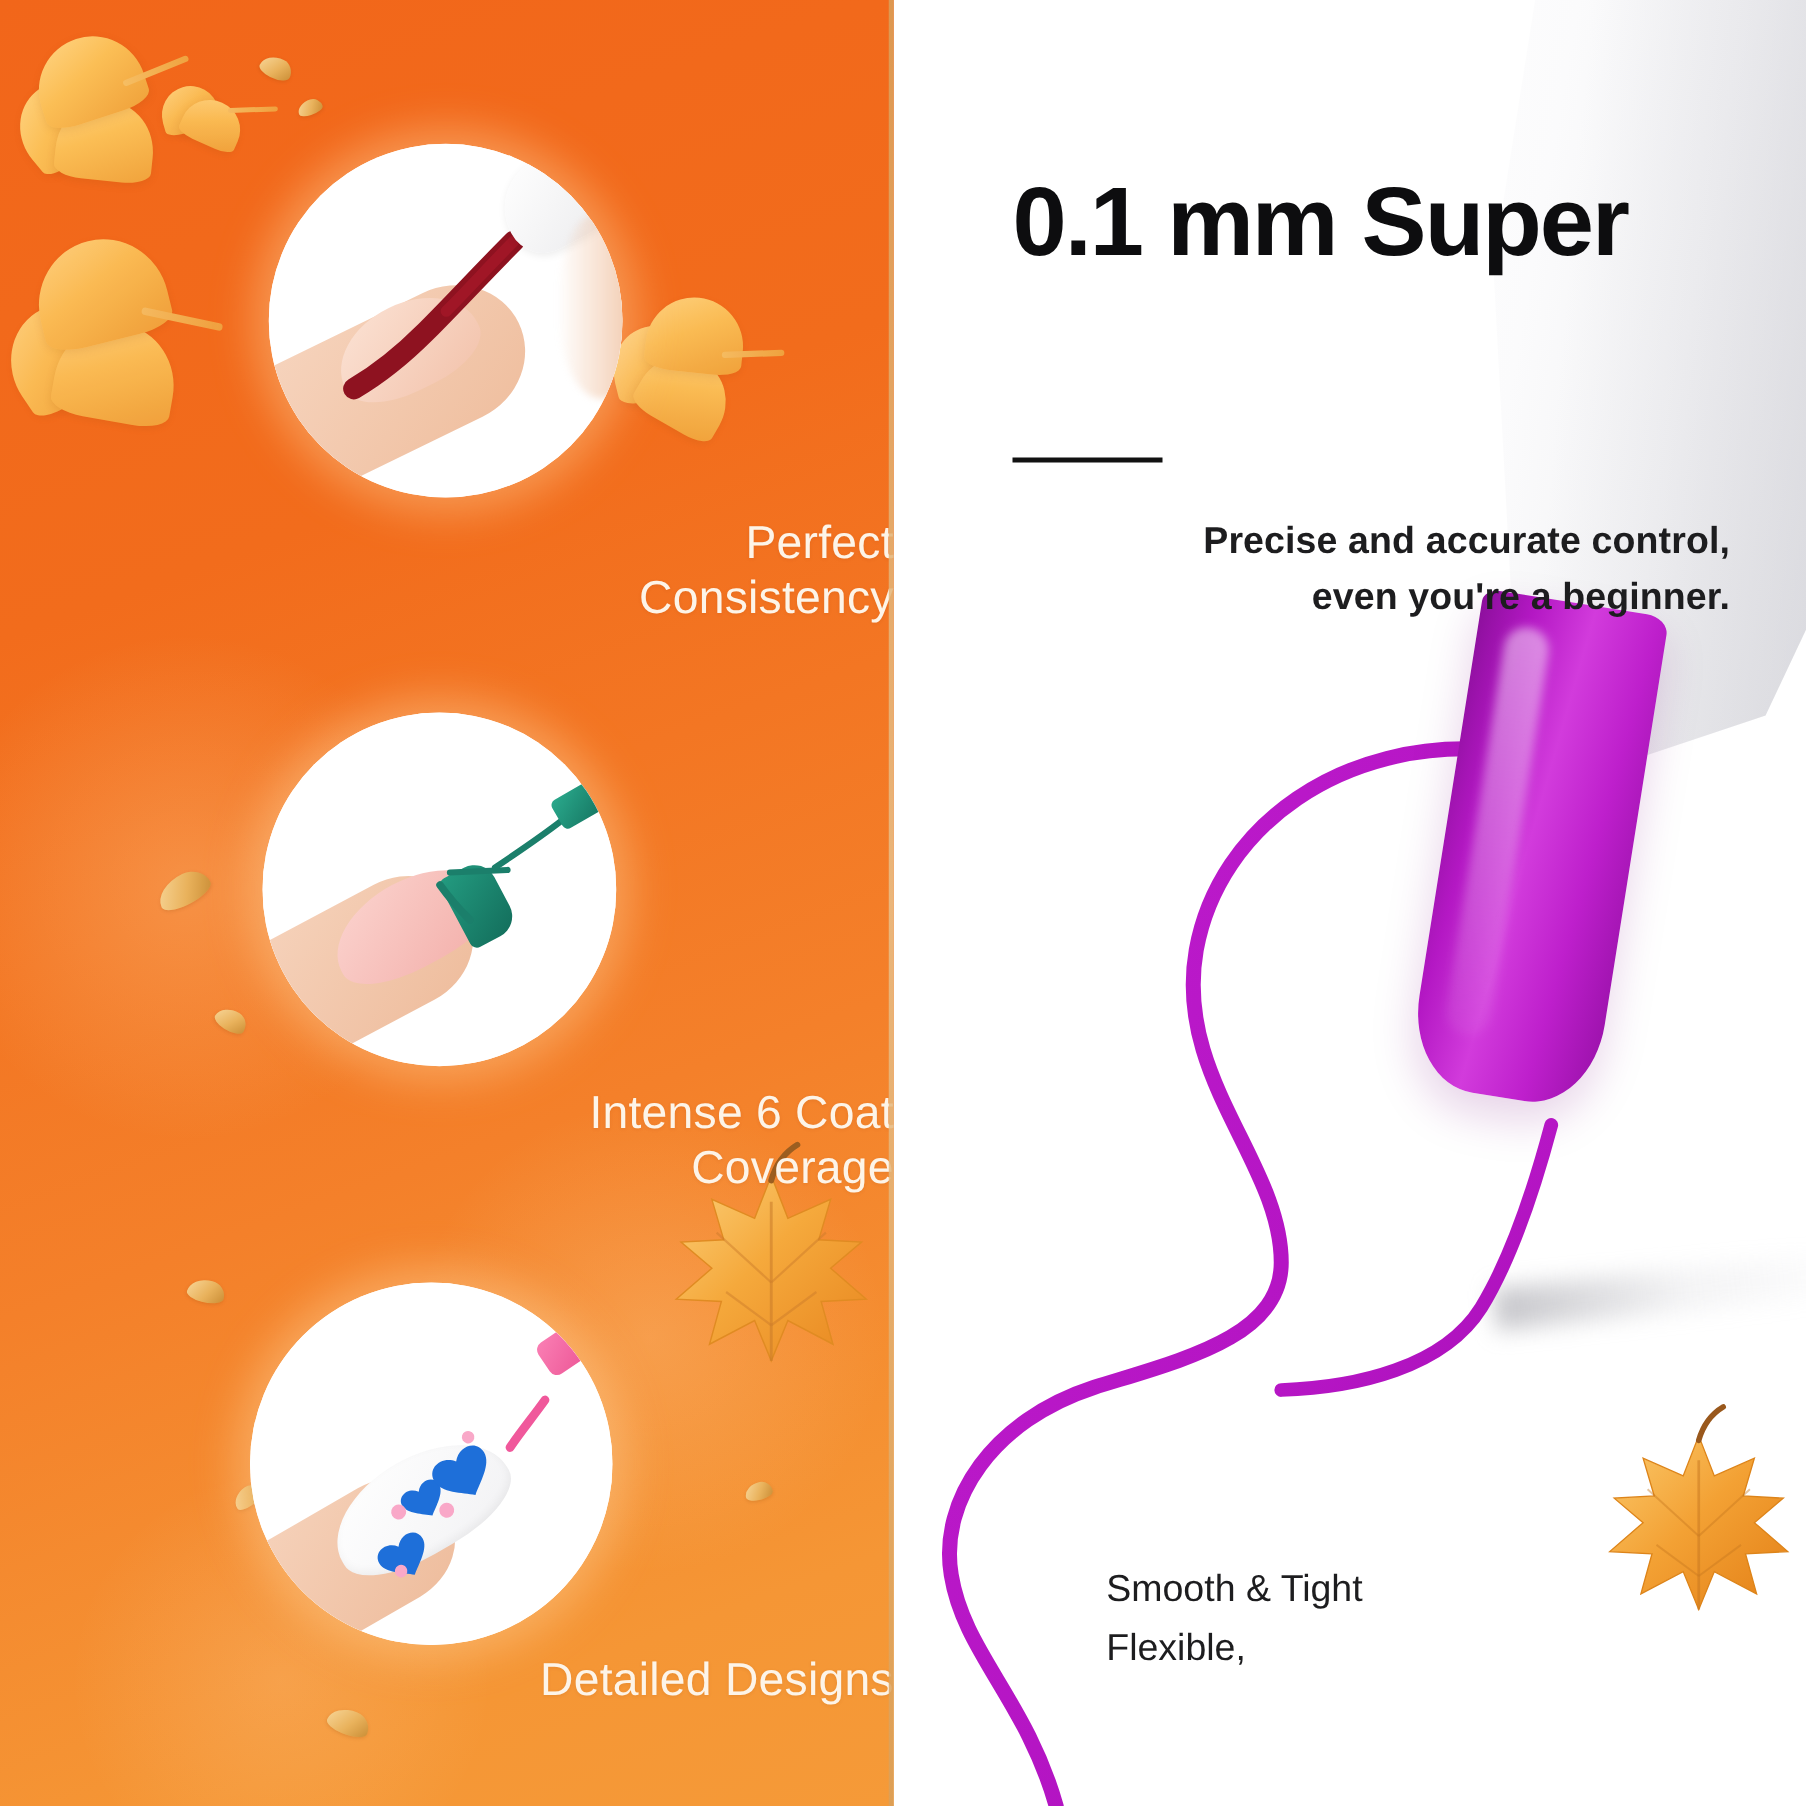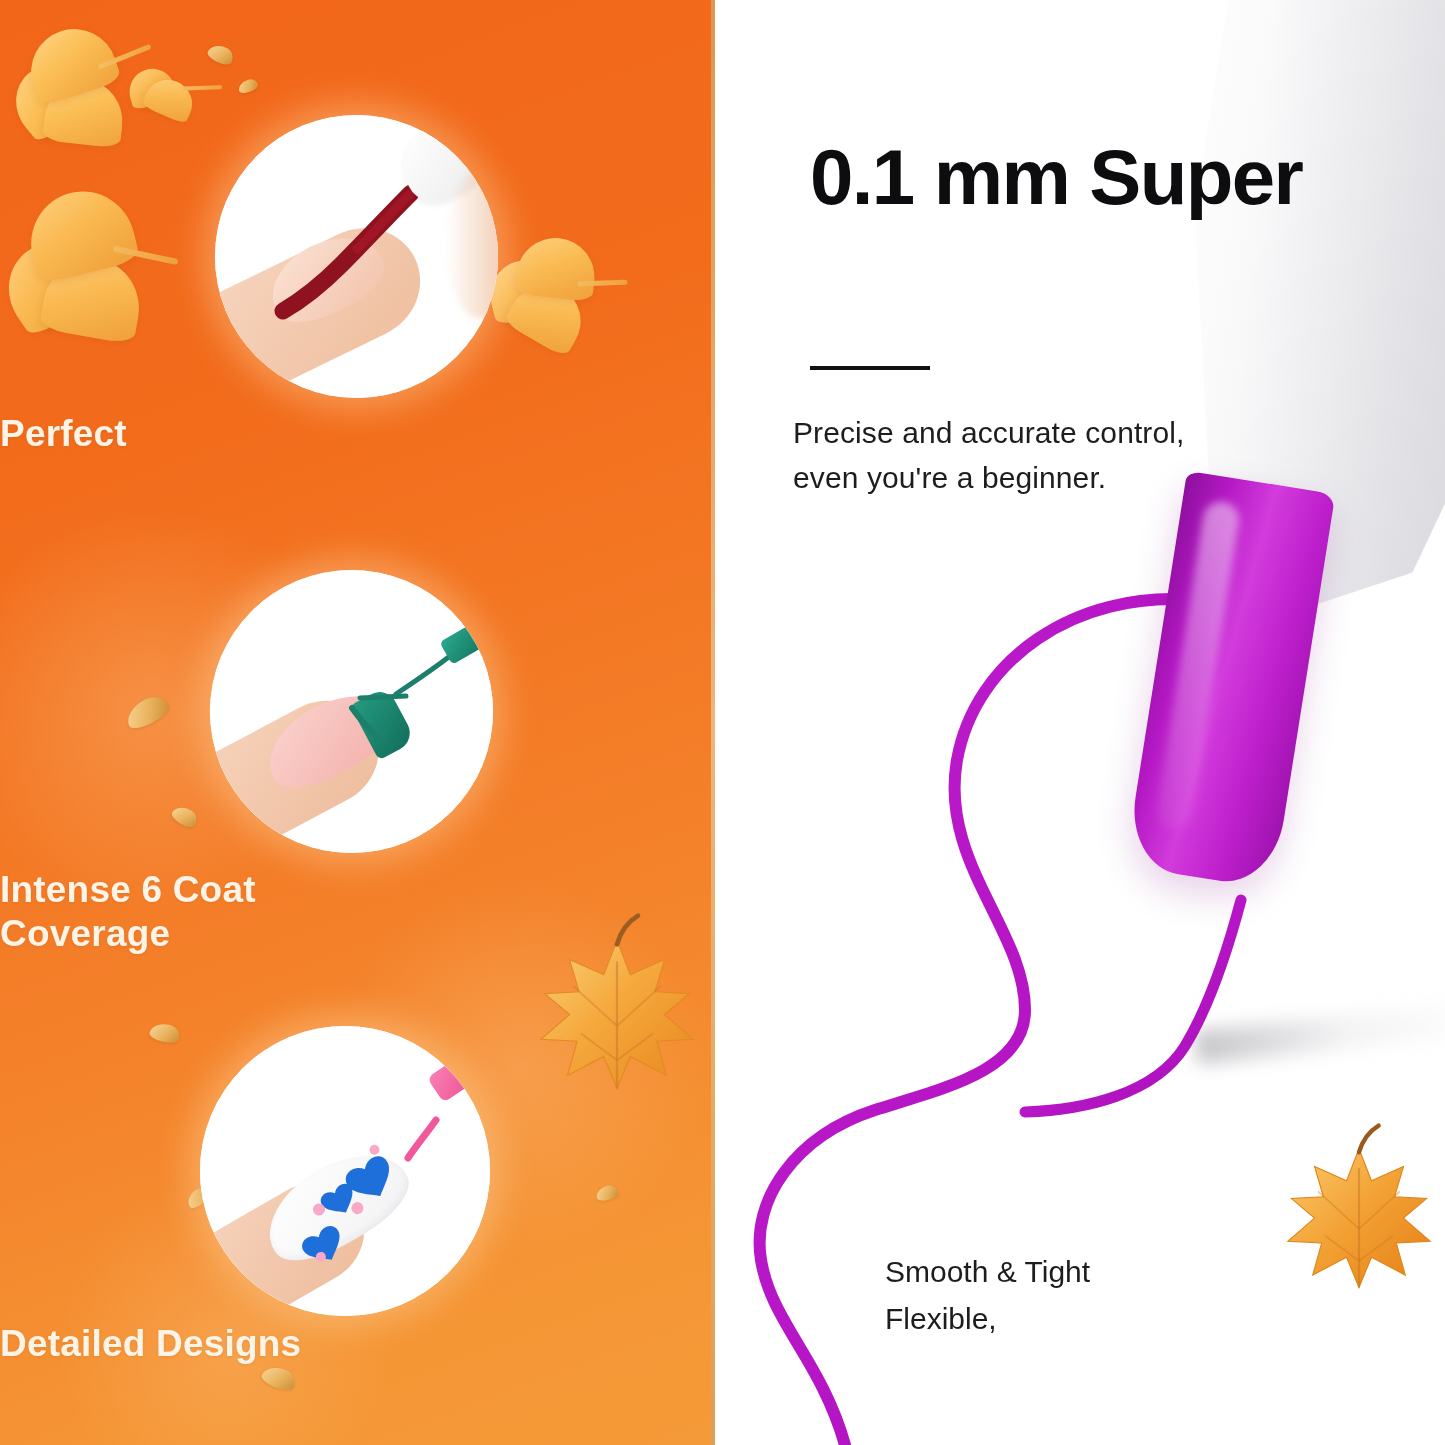--- a/index.html
+++ b/index.html
@@ -55,22 +55,22 @@
 
   
   .feature{position:absolute;}
   .circle{
     position:absolute;border-radius:50%;overflow:hidden;background:#ffffff;
     box-shadow:0 0 34px 12px rgba(255,214,160,.42);
   }
   .circle .photo{position:absolute;inset:0;background:#ffffff;}
 
   .feature-label{
-    position:absolute;width:100%;text-align:left;
-    color:#FDF4E8;font-weight:700;letter-spacing:.2px;
+    position:absolute;width:100%;text-align:right;
+    color:#FDF4E8;font-weight:400;letter-spacing:.2px;
     font-size:37px;line-height:44px;
     text-shadow:0 1px 3px rgba(140,60,0,.12);
   }
 
   
   .finger{position:absolute;}
   .nailbed{position:absolute;border-radius:52% 52% 46% 46% / 62% 62% 38% 38%;}
   .brushstick{position:absolute;border-radius:3px;}
 
   
@@ -78,22 +78,22 @@
 
   #headline{
     position:absolute;left:85px;top:132px;width:620px;
     font-size:78px;line-height:91px;font-weight:700;color:#0d0d0f;
     letter-spacing:-1.6px;
   }
   #rule{
     position:absolute;left:85px;top:366px;width:120px;height:4px;background:#111;
   }
   #subcopy{
-    position:absolute;left:68px;top:410px;width:560px;
-    font-size:30px;line-height:45px;color:#1d1d1f;font-weight:400;letter-spacing:.1px;
+    position:absolute;left:99px;top:410px;width:560px;
+    font-size:30px;line-height:45px;color:#1d1d1f;font-weight:700;letter-spacing:.1px;text-align:right;
   }
   #bottom-caption{
     position:absolute;left:160px;top:1248px;width:420px;
     font-size:30px;line-height:47px;color:#1d1d1f;font-weight:400;
   }
 
   
   #skin{
     position:absolute;right:-10px;top:-40px;width:260px;height:300px;
     background:radial-gradient(ellipse at 62% 42%,#F7D2B3 0%,#F5CBA8 45%,rgba(248,222,205,0) 78%);
@@ -209,20 +209,21 @@
             <path d="M196 78 C178 96 160 116 142 134" stroke="#A8182A" stroke-width="9" fill="none" stroke-linecap="round" opacity=".7"></path>
           </svg>
 
           <div style="position:absolute;left:186px;top:10px;width:84px;height:72px;background:linear-gradient(150deg,#ffffff,#ececee);border-radius:44px 44px 30px 30px;transform:rotate(-28deg);box-shadow:0 2px 7px rgba(0,0,0,.08);"></div>
 
           <div style="position:absolute;right:-18px;top:54px;width:70px;height:150px;background:linear-gradient(90deg,rgba(243,200,172,0),#F0C3A3);border-radius:50%;filter:blur(3px);"></div>
         </div>
       </div>
       <div class="feature-label" style="top:412px;">
         <div>Perfect</div>
+        <div>Consistency</div>
       </div>
     </div>
 
     <div class="feature" style="left:0;top:0;width:715px;">
       <div class="circle" style="left:210px;top:570px;width:283px;height:283px;">
         <div class="photo">
           <div class="finger" style="left:-16px;top:150px;width:190px;height:104px;background:linear-gradient(150deg,#F6D3BC,#EEBC9C);border-radius:0 56px 56px 0 / 0 52px 52px 0;transform:rotate(-28deg);"></div>
           <div class="nailbed" style="left:52px;top:134px;width:136px;height:70px;background:linear-gradient(150deg,#FBD3CE,#F3AFAA);transform:rotate(-28deg);"></div>
 
           <div style="position:absolute;left:152px;top:122px;width:42px;height:62px;background:linear-gradient(150deg,#239B80,#136D5B);border-radius:6px 18px 18px 6px;transform:rotate(-28deg);"></div>

